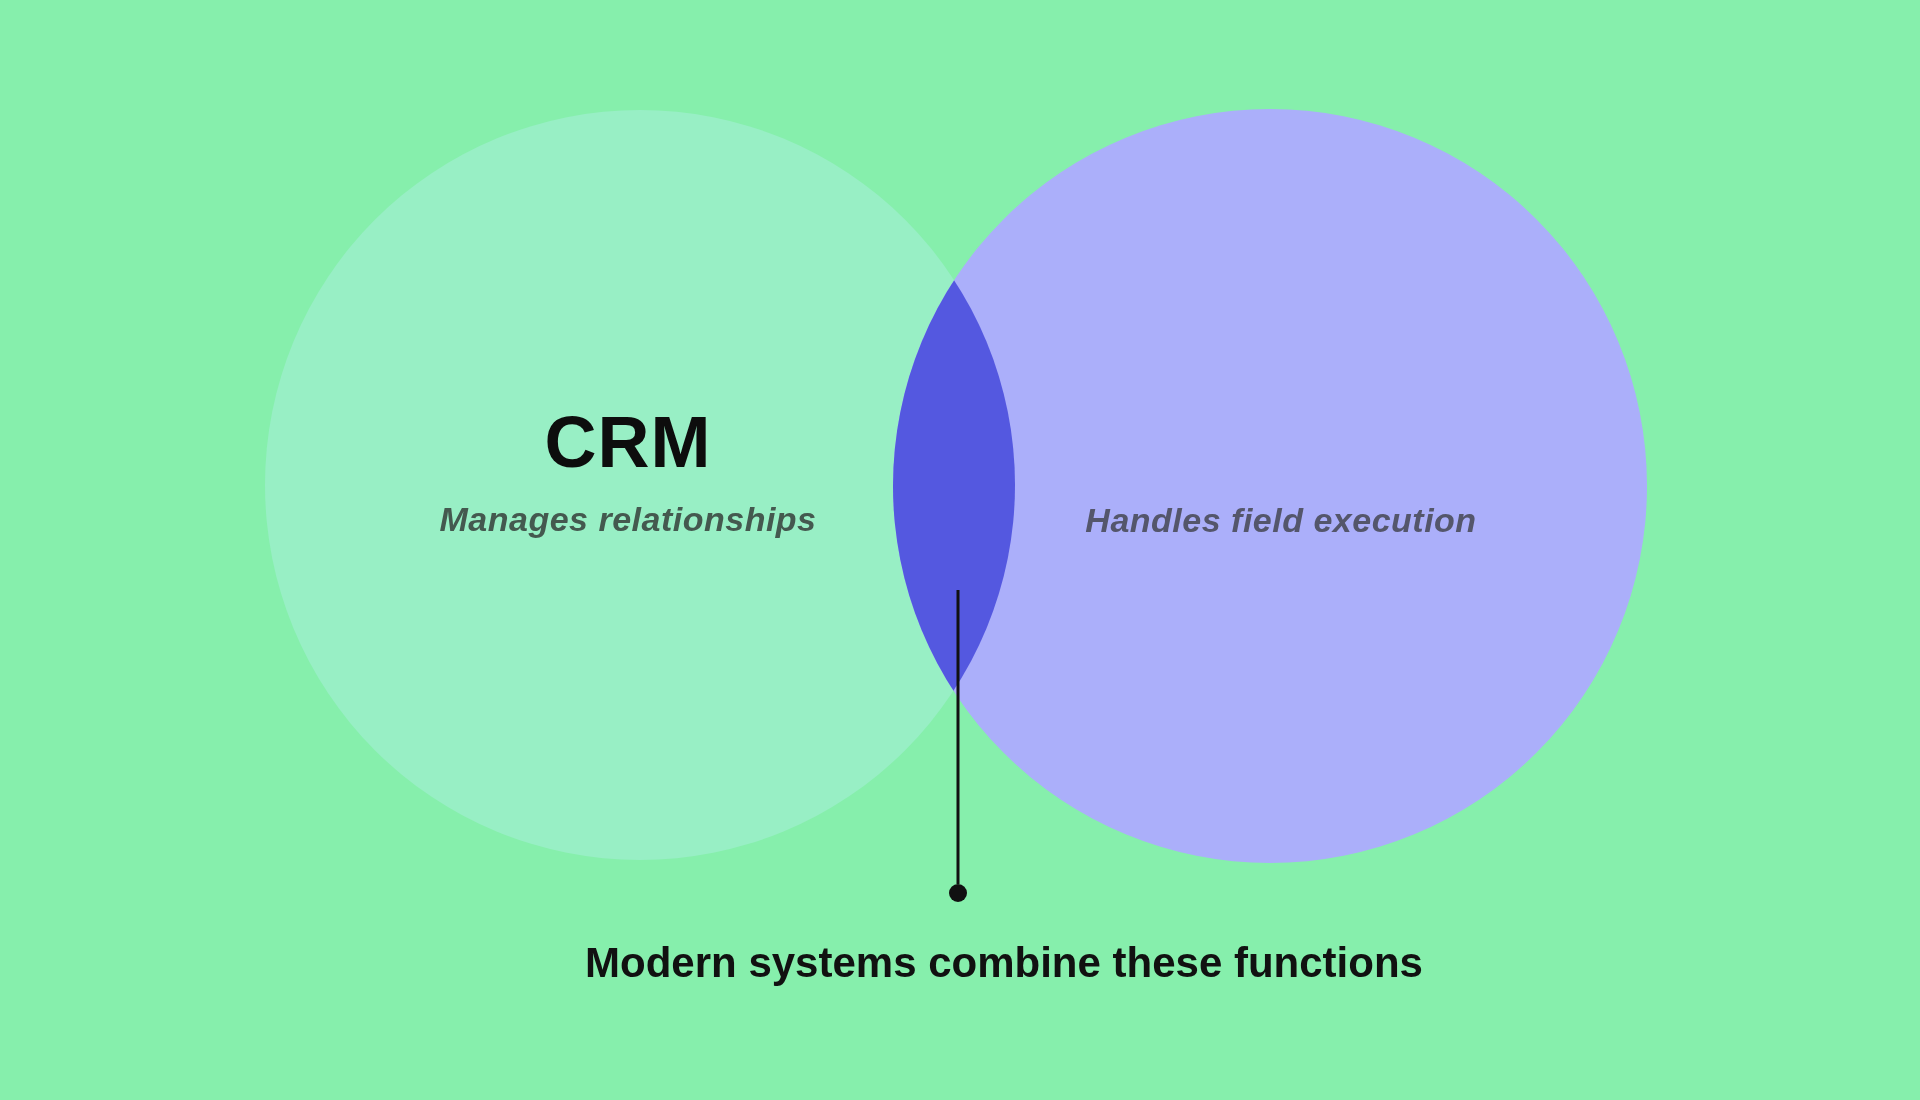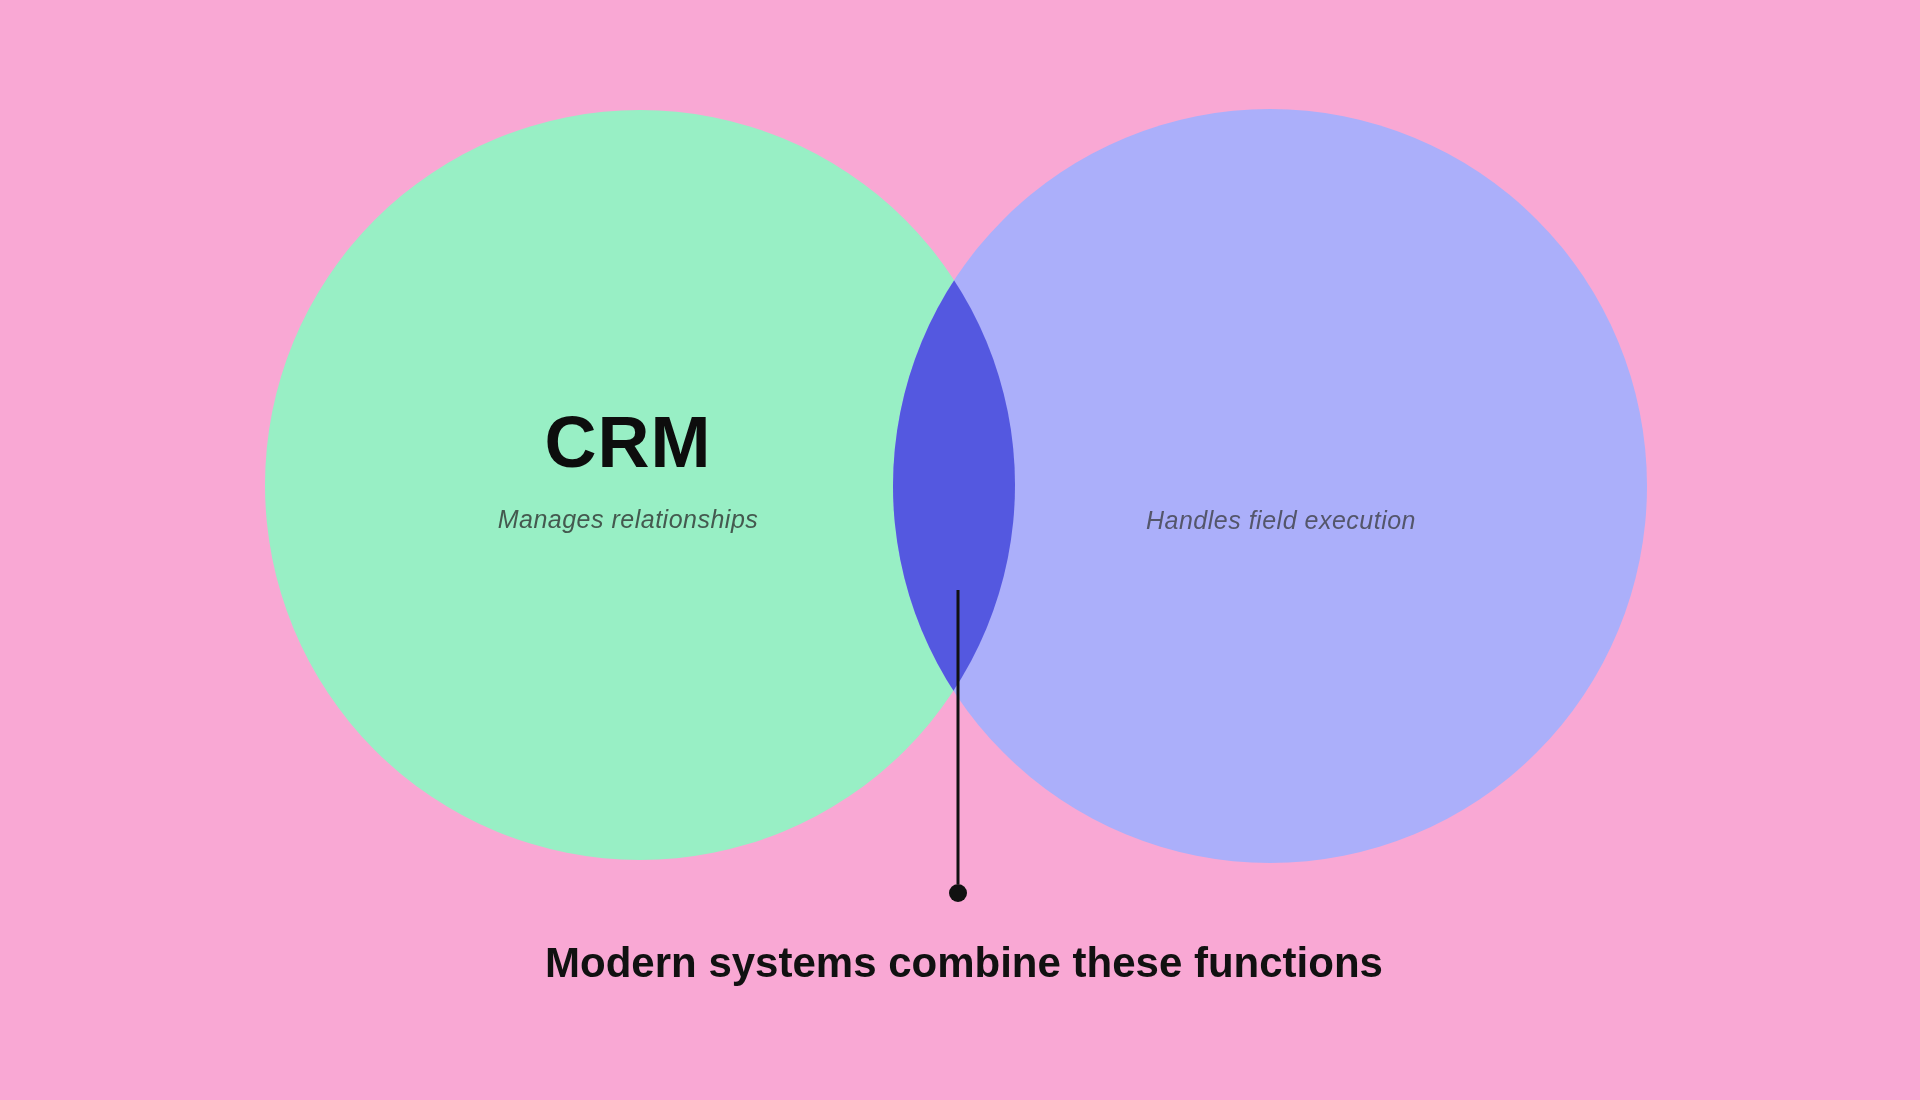--- a/index.html
+++ b/index.html
@@ -3,21 +3,21 @@
 <meta charset="utf-8">
 <style>
   * { margin: 0; padding: 0; box-sizing: border-box; }
   html, body { width: 1920px; height: 1100px; background: #ffffff; overflow: hidden; }
   body { font-family: "Liberation Sans", sans-serif; }
 
   .stage {
     position: relative;
     width: 1920px;
     height: 1100px;
-    background: #f9a8d4;
+    background: #86efac;
   }
 
   .venn-svg {
     position: absolute;
     inset: 0;
     width: 1920px;
     height: 1100px;
   }
 
   .label {
@@ -30,30 +30,30 @@
   .circle-title {
     font-size: 72px;
     font-weight: 900;
     letter-spacing: 1px;
     color: #0d0d0d;
   }
   .left-title  { left: 628px;  top: 442px; }
   .right-title { left: 1284px; top: 442px; }
 
   .circle-subtitle {
-    font-size: 25px;
+    font-size: 34px;
     font-style: italic;
-    font-weight: 400;
+    font-weight: 700;
     letter-spacing: 0.5px;
   }
   .left-subtitle  { left: 628px;  top: 519px; color: #44594f; }
   .right-subtitle { left: 1281px; top: 520px; color: #54566b; }
 
   .caption {
-    left: 964px;
+    left: 1004px;
     top: 963px;
     font-size: 42px;
     font-weight: 700;
     color: #111111;
   }
 </style>
 </head>
 <body>
 
 <div class="stage">

